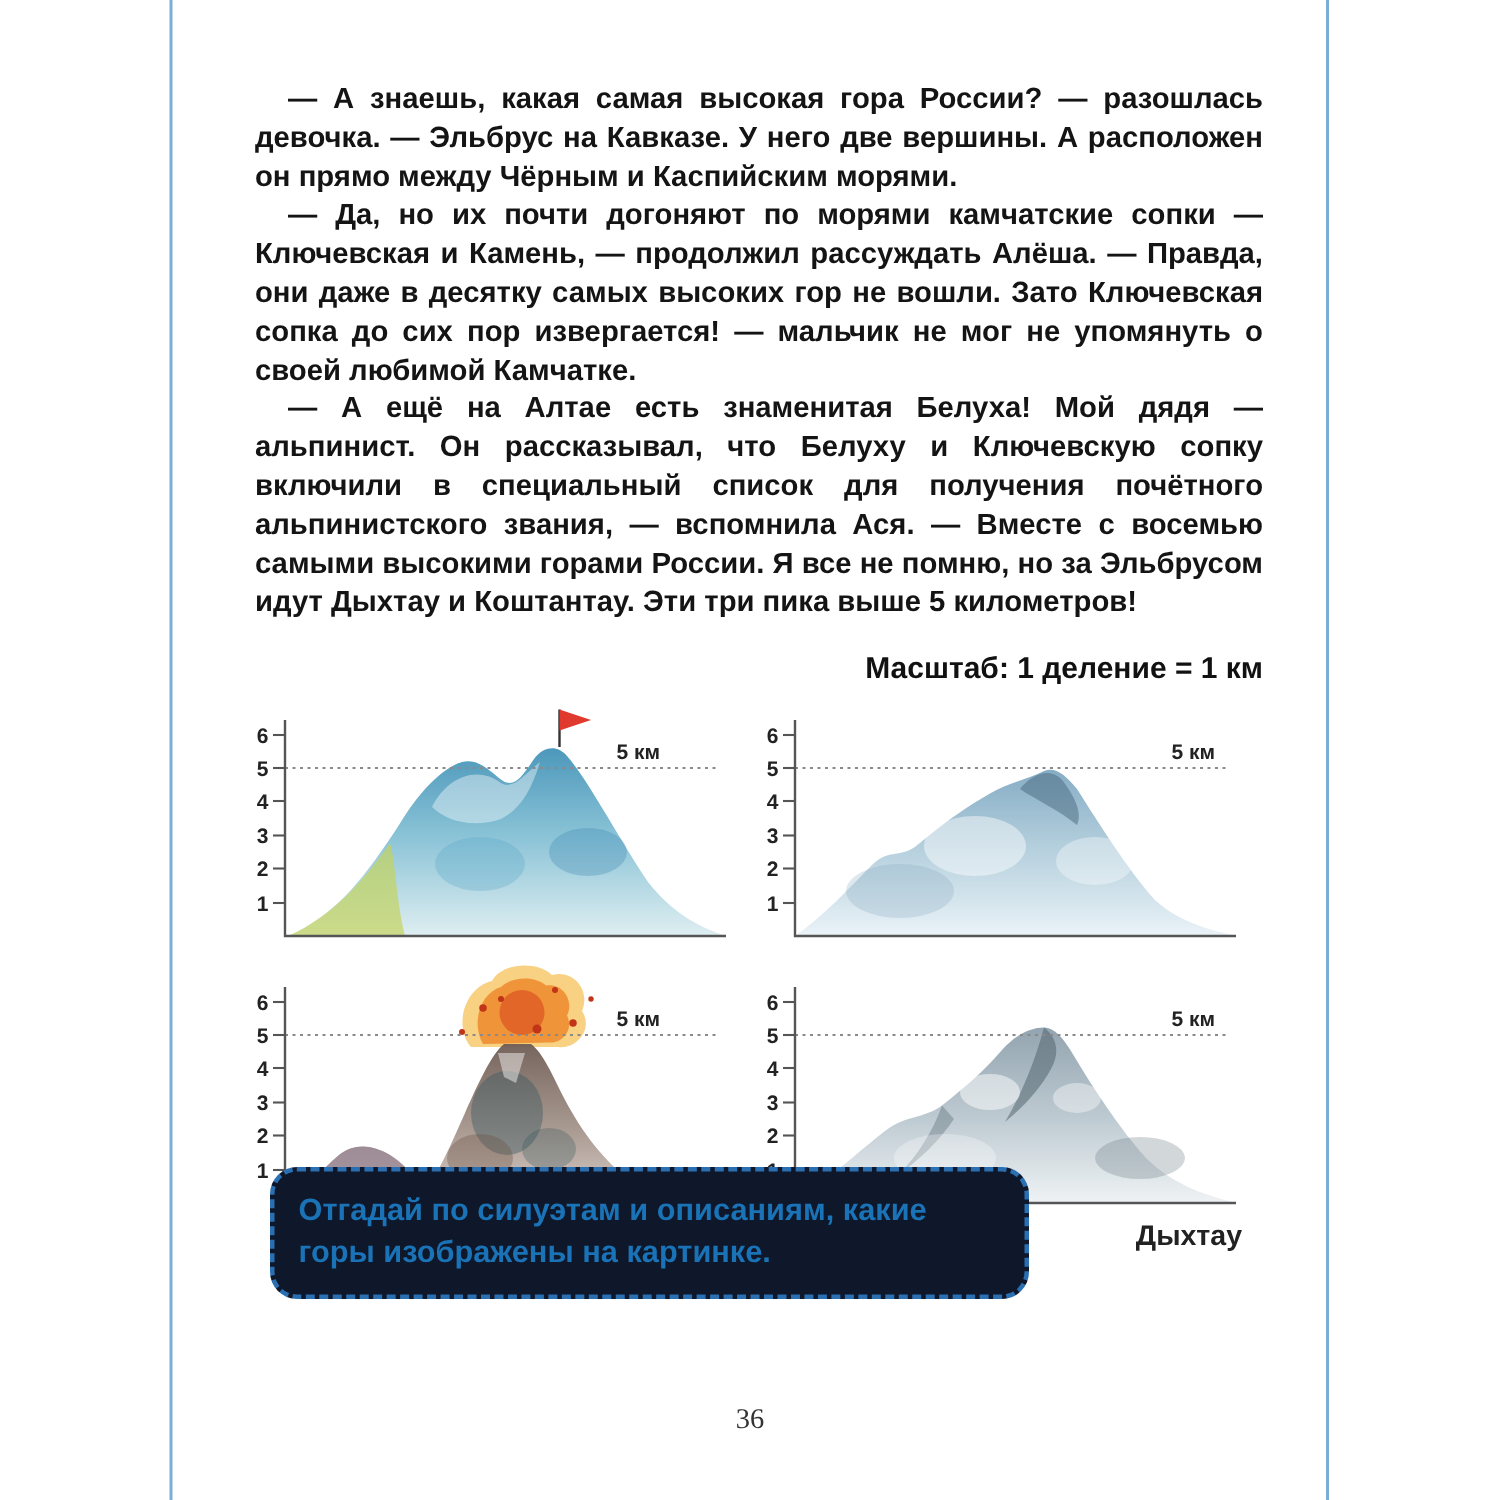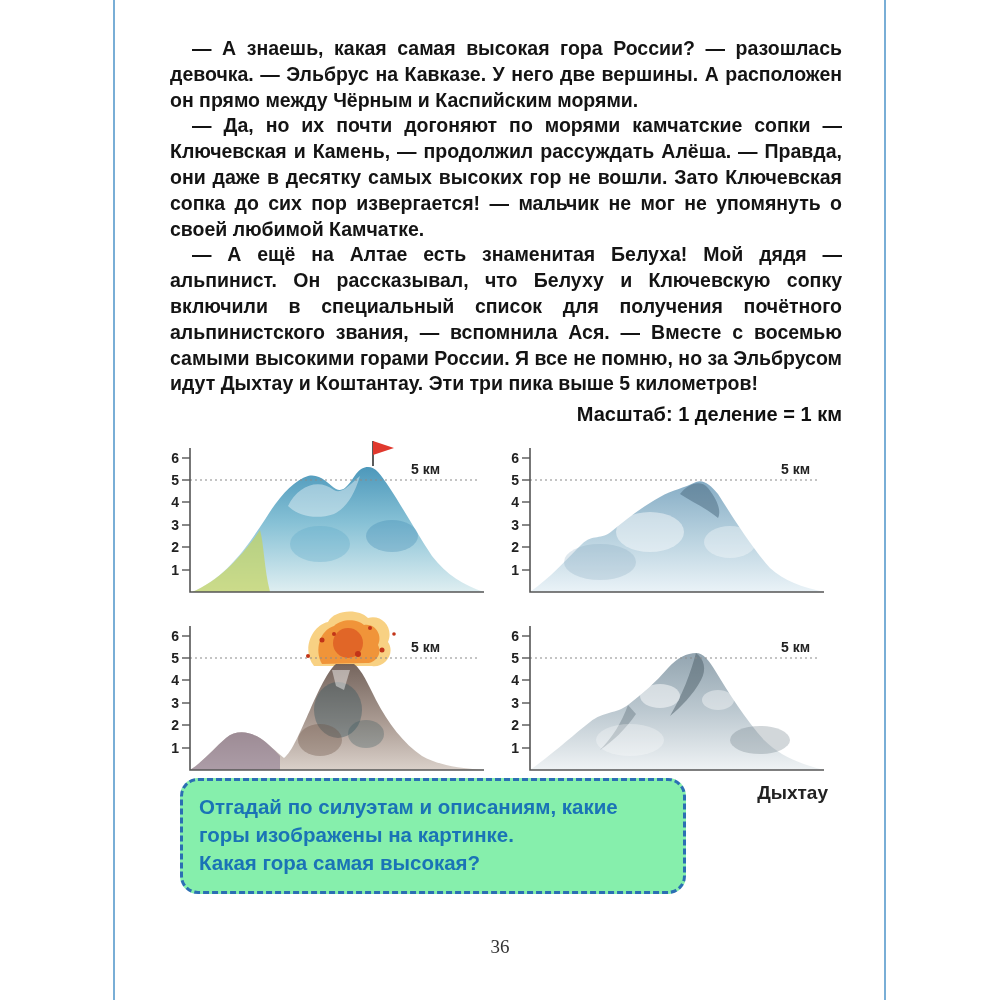--- a/index.html
+++ b/index.html
@@ -3,46 +3,46 @@
 <meta charset="utf-8">
 <style>
   html,body{margin:0;padding:0;}
   body{
     width:1000px;height:1000px;position:relative;background:#ffffff;
     font-family:"Liberation Sans", sans-serif;color:#111;overflow:hidden;
   }
   .edge-line{position:absolute;top:0;width:2px;height:1000px;background:#79aed6;}
   .edge-line.left{left:113px;}
   .edge-line.right{left:884px;}
-  .content{position:absolute;left:170px;top:36px;width:672px;}
+  .content{position:absolute;left:170px;top:54px;width:672px;}
   p.story{
     margin:0;font-weight:700;font-size:19.5px;line-height:25.8px;
     text-align:justify;text-indent:22px;color:#141414;
   }
   .scale-caption{
-    margin-top:6px;text-align:right;font-weight:700;font-size:20px;color:#111;
+    margin-top:20px;text-align:right;font-weight:700;font-size:20px;color:#111;
   }
   .charts{
     margin-top:6px;display:grid;grid-template-columns:322px 322px;
     column-gap:18px;row-gap:10px;
   }
   .chart{width:322px;height:168px;}
   .axis-line{stroke:#555;stroke-width:1.6;fill:none;}
   .tick{stroke:#555;stroke-width:1.4;}
   .tick-label{font-family:"Liberation Sans",sans-serif;font-size:14px;font-weight:700;fill:#222;}
   .ref-line{stroke:#8a8a8a;stroke-width:1.2;stroke-dasharray:2 3;fill:none;}
   .ref-label{font-family:"Liberation Sans",sans-serif;font-size:14px;font-weight:700;fill:#222;}
   .figure-caption{
     text-align:right;font-weight:700;font-size:19px;color:#222;
     margin-top:4px;padding-right:14px;
   }
   .task-box{
     position:absolute;left:180px;top:778px;width:468px;
     border:3px dashed #2b6fb3;border-radius:18px;
-    padding:12px 16px 14px 16px;background:#86efac;
+    padding:12px 16px 14px 16px;background:#0f172a;
   }
   .task-line{
     margin:0;color:#1a73b6;font-weight:700;font-size:20.5px;line-height:28px;
   }
   .page-number{
     position:absolute;left:0;top:936px;width:1000px;text-align:center;
     font-family:"Liberation Serif",serif;font-size:19px;color:#333;
   }
 </style>
 </head>
@@ -217,16 +217,15 @@
     </svg>
 
   </div>
 
   <div class="figure-caption">Дыхтау</div>
 
 </div>
 
 <div class="task-box">
   <p class="task-line">Отгадай по силуэтам и описаниям, какие горы изображены на картинке.</p>
-  <p class="task-line">Какая гора самая высокая?</p>
 </div>
 
 <div class="page-number">36</div>
 
 </body></html>

